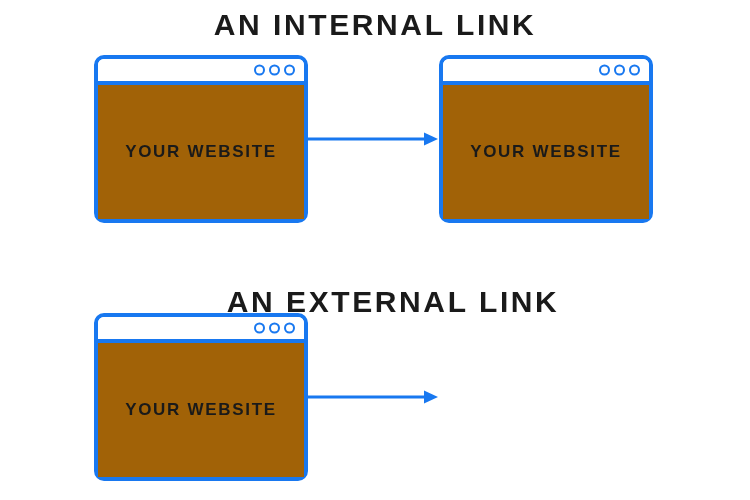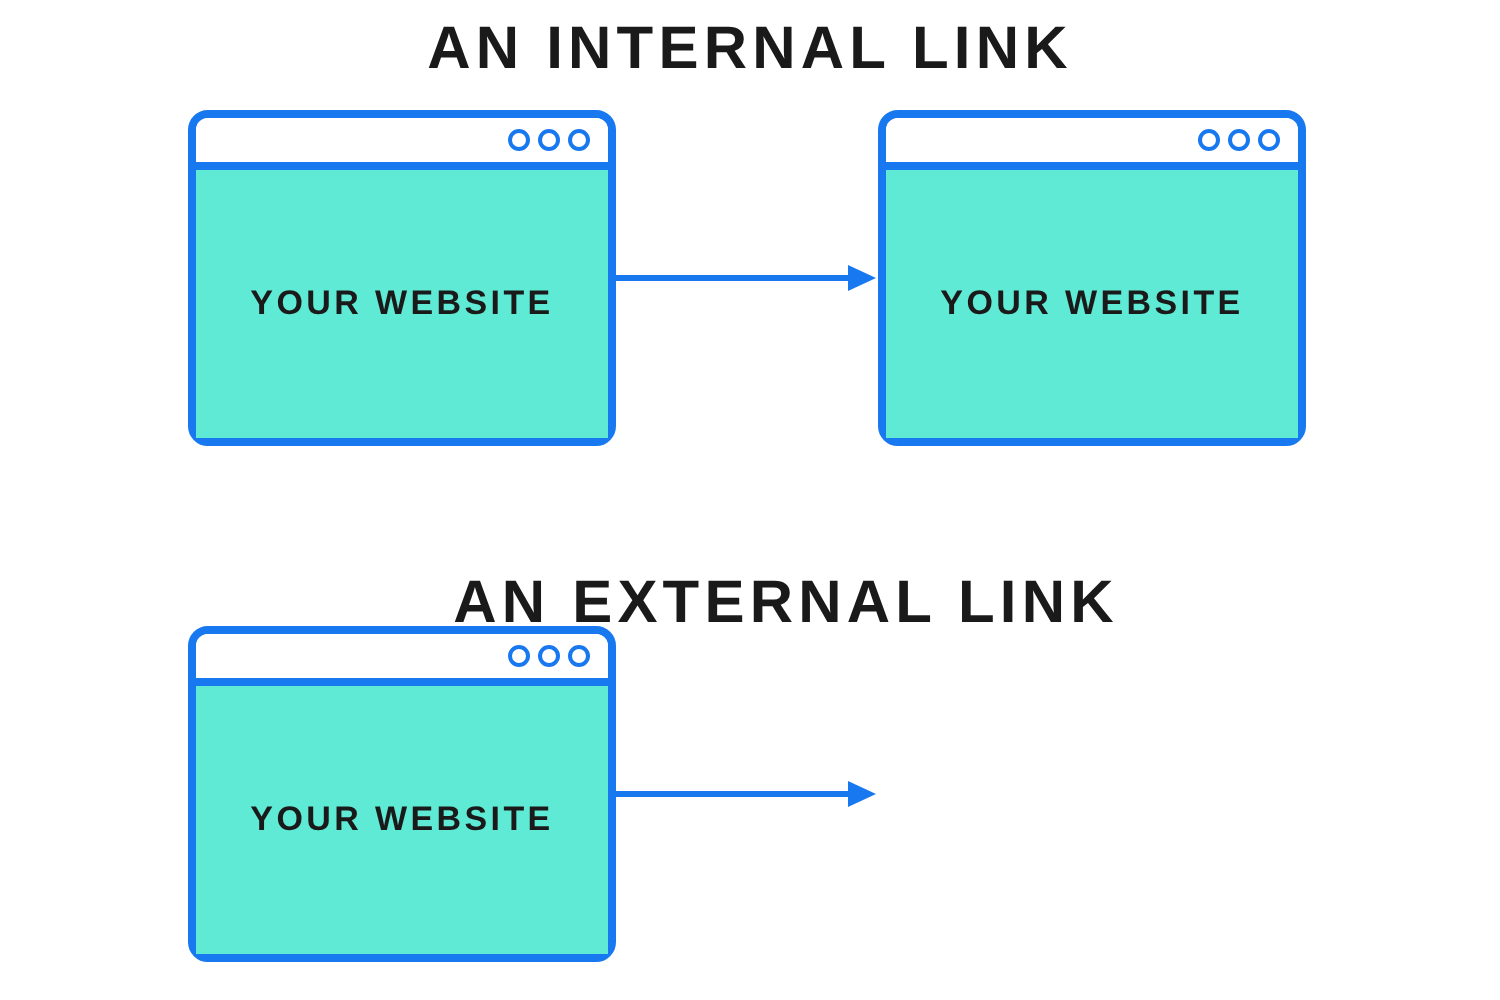--- a/index.html
+++ b/index.html
@@ -80,21 +80,21 @@
     background: transparent;
   }
 
   .viewport {
     position: relative;
     height: calc(100% - 26px);
     width: 100%;
     display: flex;
     align-items: center;
     justify-content: center;
-    background: #5eead4;
+    background: #a16207;
   }
   .site-label {
     font-size: 17px;
     font-weight: bold;
     letter-spacing: 1.7px;
     color: #1a1a1a;
     white-space: nowrap;
     font-family: "Liberation Sans", "DejaVu Sans", sans-serif;
   }
 

